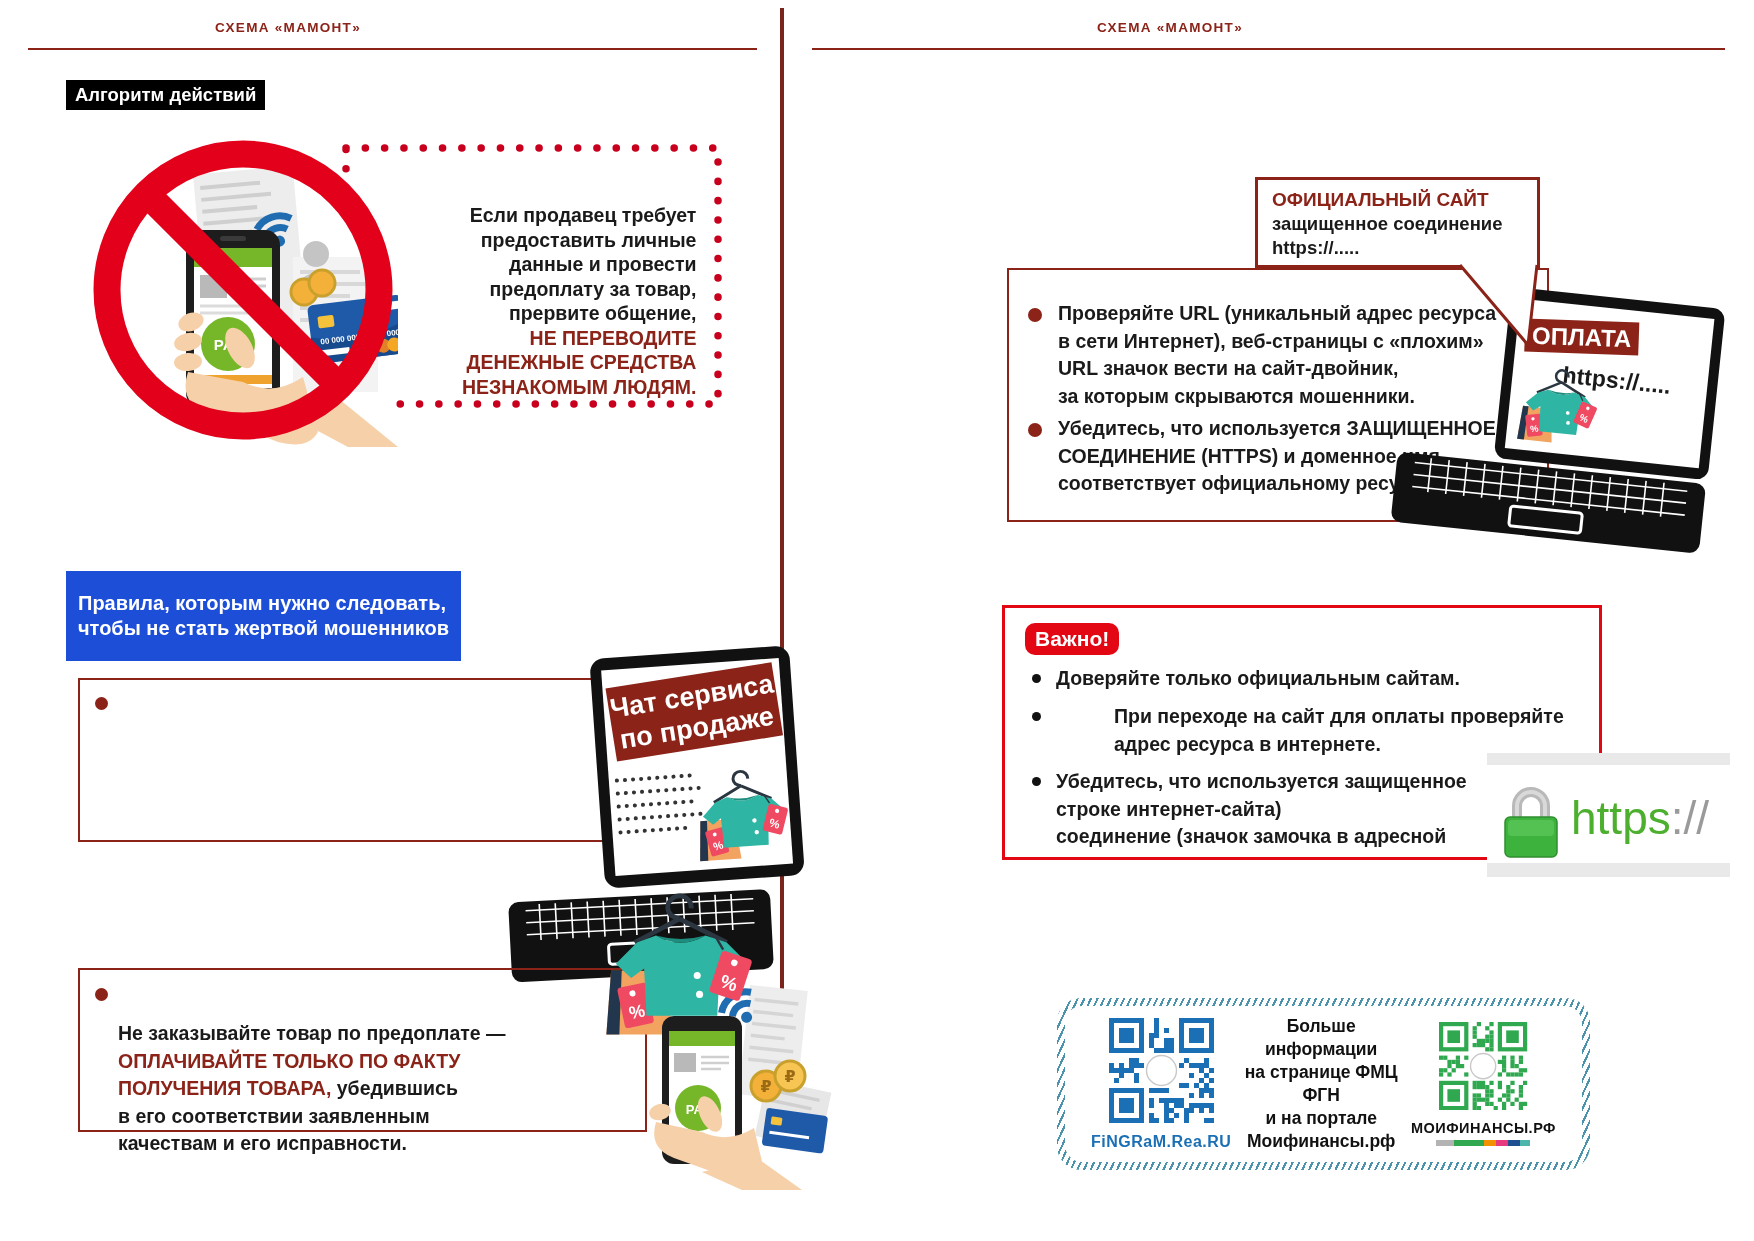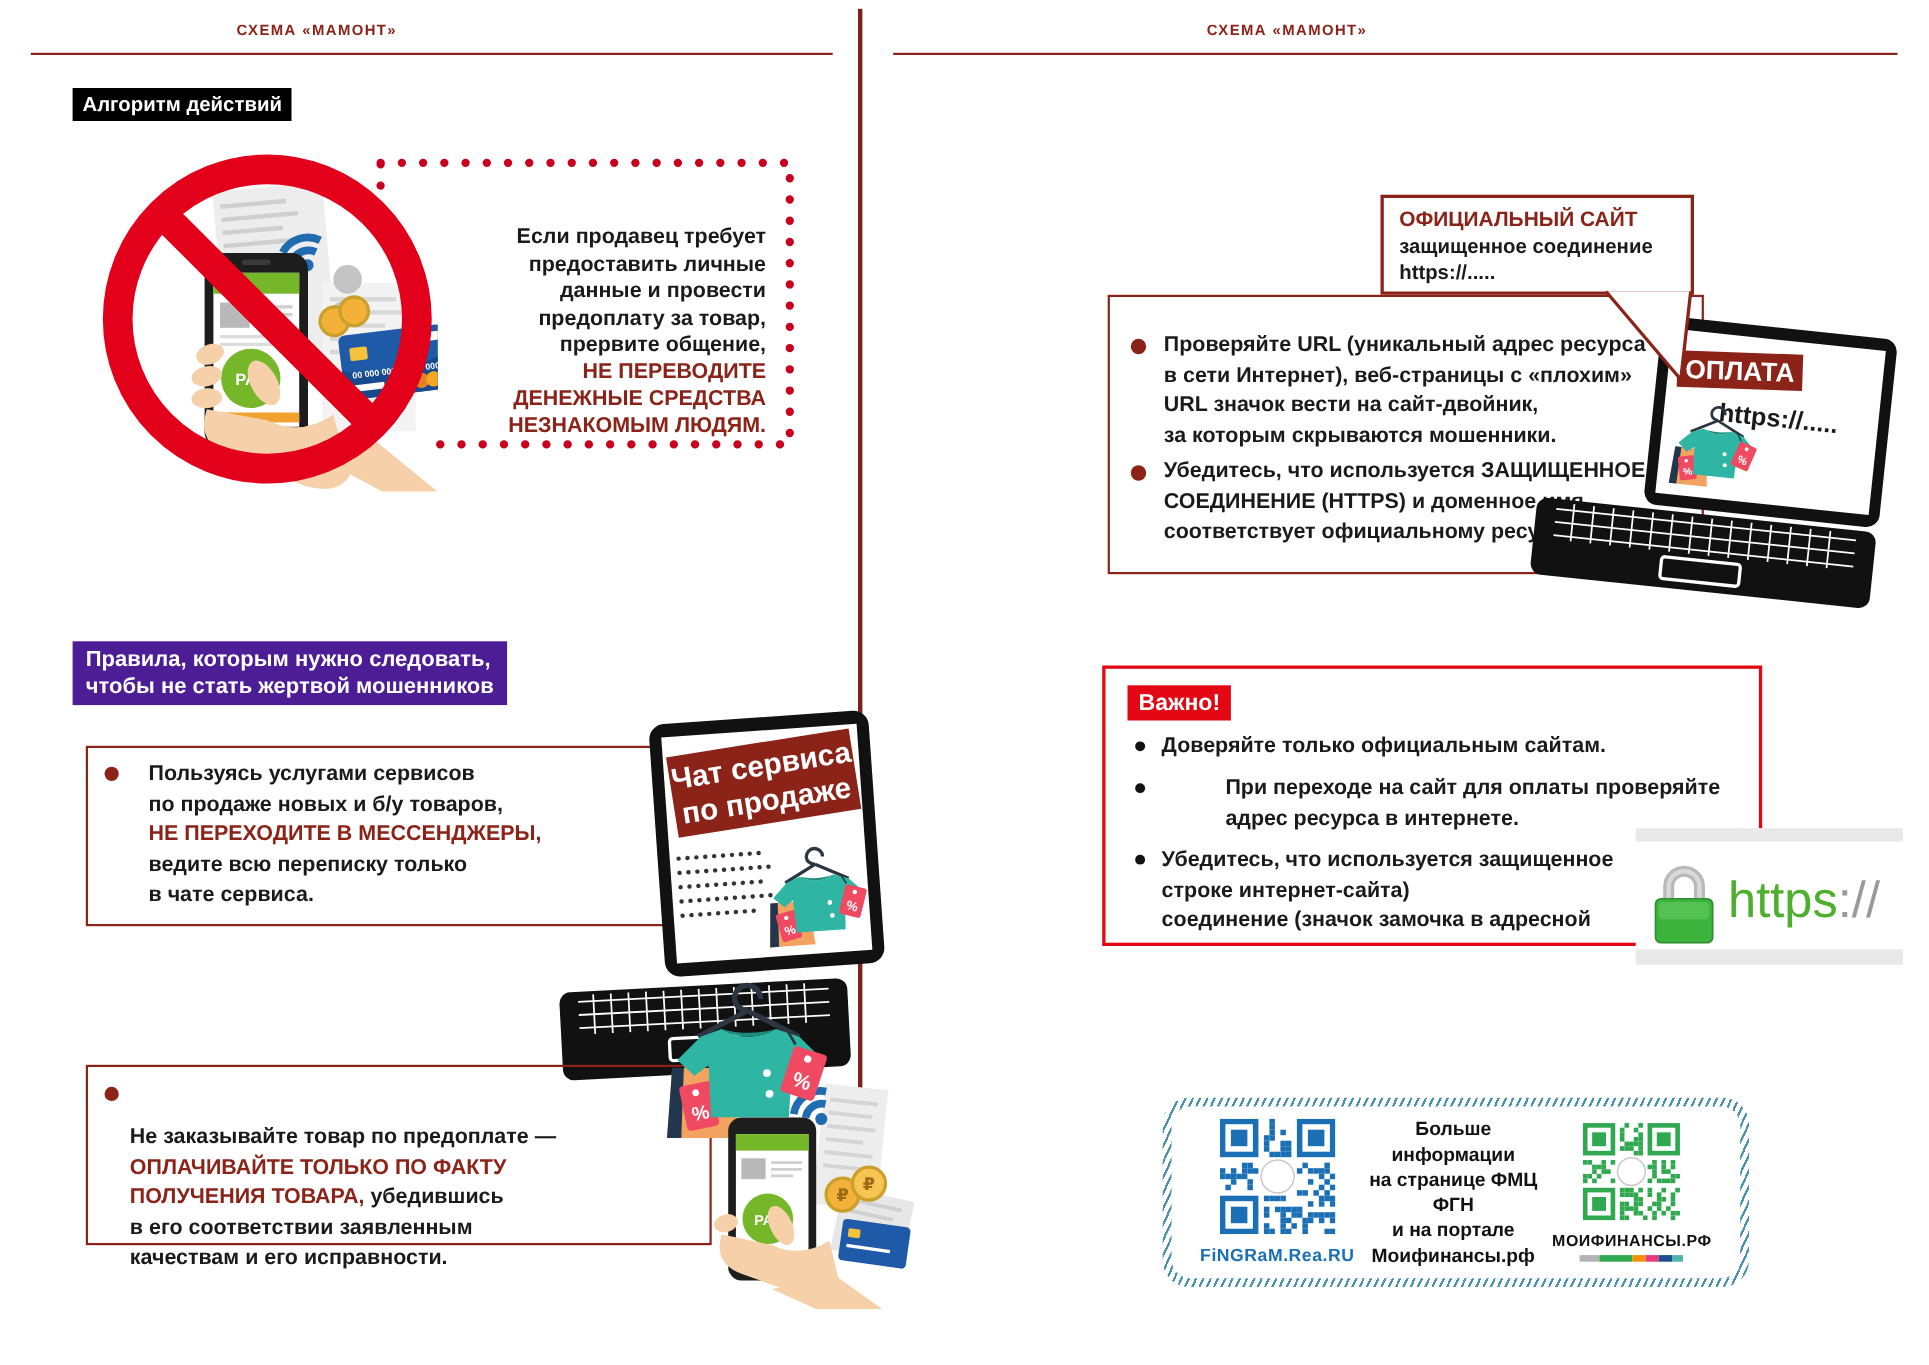--- a/index.html
+++ b/index.html
@@ -7,39 +7,39 @@
          font-family:"Liberation Sans",sans-serif;}
   .abs{position:absolute;}
   
   .page-header{position:absolute;top:20px;font:700 13.5px "Liberation Sans",sans-serif;
                letter-spacing:1.3px;color:#8b2318;text-align:center;width:256px;}
   .header-line{position:absolute;top:48px;height:2px;background:#8b2318;}
   .divider{position:absolute;left:780px;top:8px;width:4px;height:1097px;background:#7b241c;}
   
   .badge{position:absolute;background:#000000;color:#fff;font:700 18.5px/24px "Liberation Sans",sans-serif;
          padding:3px 9px;}
-  .badge2{position:absolute;background:#4c1d95;color:#fff;font:700 20px/25px "Liberation Sans",sans-serif;
-          padding:4px 12px;margin-top:12px;}
+  .badge2{position:absolute;background:#1d4ed8;color:#fff;font:700 20px/25px "Liberation Sans",sans-serif;
+          padding:20px 12px;}
   
   .t{font:700 19.5px/24.5px "Liberation Sans",sans-serif;color:#1a1a1a;white-space:nowrap;text-align:right;}
   .t27{font:700 19.5px/27.5px "Liberation Sans",sans-serif;color:#1a1a1a;white-space:nowrap;}
   .dr{color:#8b2318;}
   .rule-box{position:absolute;border:2.5px solid #8b2318;background:transparent;}
   .bullet{position:absolute;border-radius:50%;background:#8b2318;}
   .bullet-k{position:absolute;border-radius:50%;background:#111;}
   
   .bubble{position:absolute;left:1255px;top:177px;width:285px;height:91px;background:#fff;
           border:3px solid #8b2318;box-sizing:border-box;padding:8px 0 0 14px;}
   .bubble .title{font:700 19px/24px "Liberation Sans",sans-serif;color:#8b2318;}
   .bubble .line{font:700 18.5px/24px "Liberation Sans",sans-serif;color:#1a1a1a;}
   
   .important-box{position:absolute;left:1002px;top:605px;width:600px;height:255px;
                  border:3.5px solid #e30613;box-sizing:border-box;background:transparent;}
   .important-badge{position:absolute;left:20px;top:15px;background:#e30613;color:#fff;
-                   font:700 21px/26px "Liberation Sans",sans-serif;padding:3px 10px;}
+                   font:700 21px/26px "Liberation Sans",sans-serif;padding:3px 10px;border-radius:10px;}
   
   .lock-panel{position:absolute;left:1487px;top:753px;width:243px;height:124px;background:#fff;}
   .lock-strip{position:absolute;left:0;width:100%;background:#e9e9e9;}
   .lock-row{position:absolute;left:12px;top:22px;display:flex;align-items:center;}
   .https-g{font:400 46px "Liberation Sans",sans-serif;color:#4caf2e;margin-left:8px;}
   .https-s{font:400 46px "Liberation Sans",sans-serif;color:#9a9a9a;}
   
   .qr-box{position:absolute;left:1057px;top:998px;width:533px;height:172px;border-radius:24px;
           background:repeating-linear-gradient(115deg,#4b93ad 0 2px,#ffffff 2px 6px);}
   .qr-box-inner{position:absolute;left:8px;top:8px;right:8px;bottom:8px;background:#fff;
@@ -160,27 +160,20 @@
     </g>
   </svg>
 
   <div class="badge2" style="left:66px;top:571px;">
     <div>Правила, которым нужно следовать,</div>
     <div>чтобы не стать жертвой мошенников</div>
   </div>
 
   <div class="rule-box" style="left:78px;top:678px;width:565px;height:160px;"></div>
   <div class="bullet" style="left:95px;top:697px;width:13px;height:13px;"></div>
-  <div class="abs" style="left:135px;top:690px;">
-    <div class="t27">Пользуясь услугами сервисов</div>
-    <div class="t27">по продаже новых и б/у товаров,</div>
-    <div class="t27 dr">НЕ ПЕРЕХОДИТЕ В МЕССЕНДЖЕРЫ,</div>
-    <div class="t27">ведите всю переписку только</div>
-    <div class="t27">в чате сервиса.</div>
-  </div>
 
   <svg class="abs" style="left:505px;top:640px;" width="300" height="345" viewBox="0 0 300 345">
     <g transform="rotate(-4 150 170)">
       <rect x="95" y="15" width="200" height="230" rx="14" fill="#111"></rect>
       <rect x="106" y="27" width="178" height="206" fill="#fff"></rect>
       <g transform="rotate(-5 195 75)">
         <rect x="112" y="38" width="168" height="74" fill="#8b2318"></rect>
         <text x="196" y="68" text-anchor="middle" font-family="Liberation Sans,sans-serif" font-weight="bold" font-size="27" fill="#fff">Чат сервиса</text>
         <text x="196" y="100" text-anchor="middle" font-family="Liberation Sans,sans-serif" font-weight="bold" font-size="27" fill="#fff">по продаже</text>
       </g>

